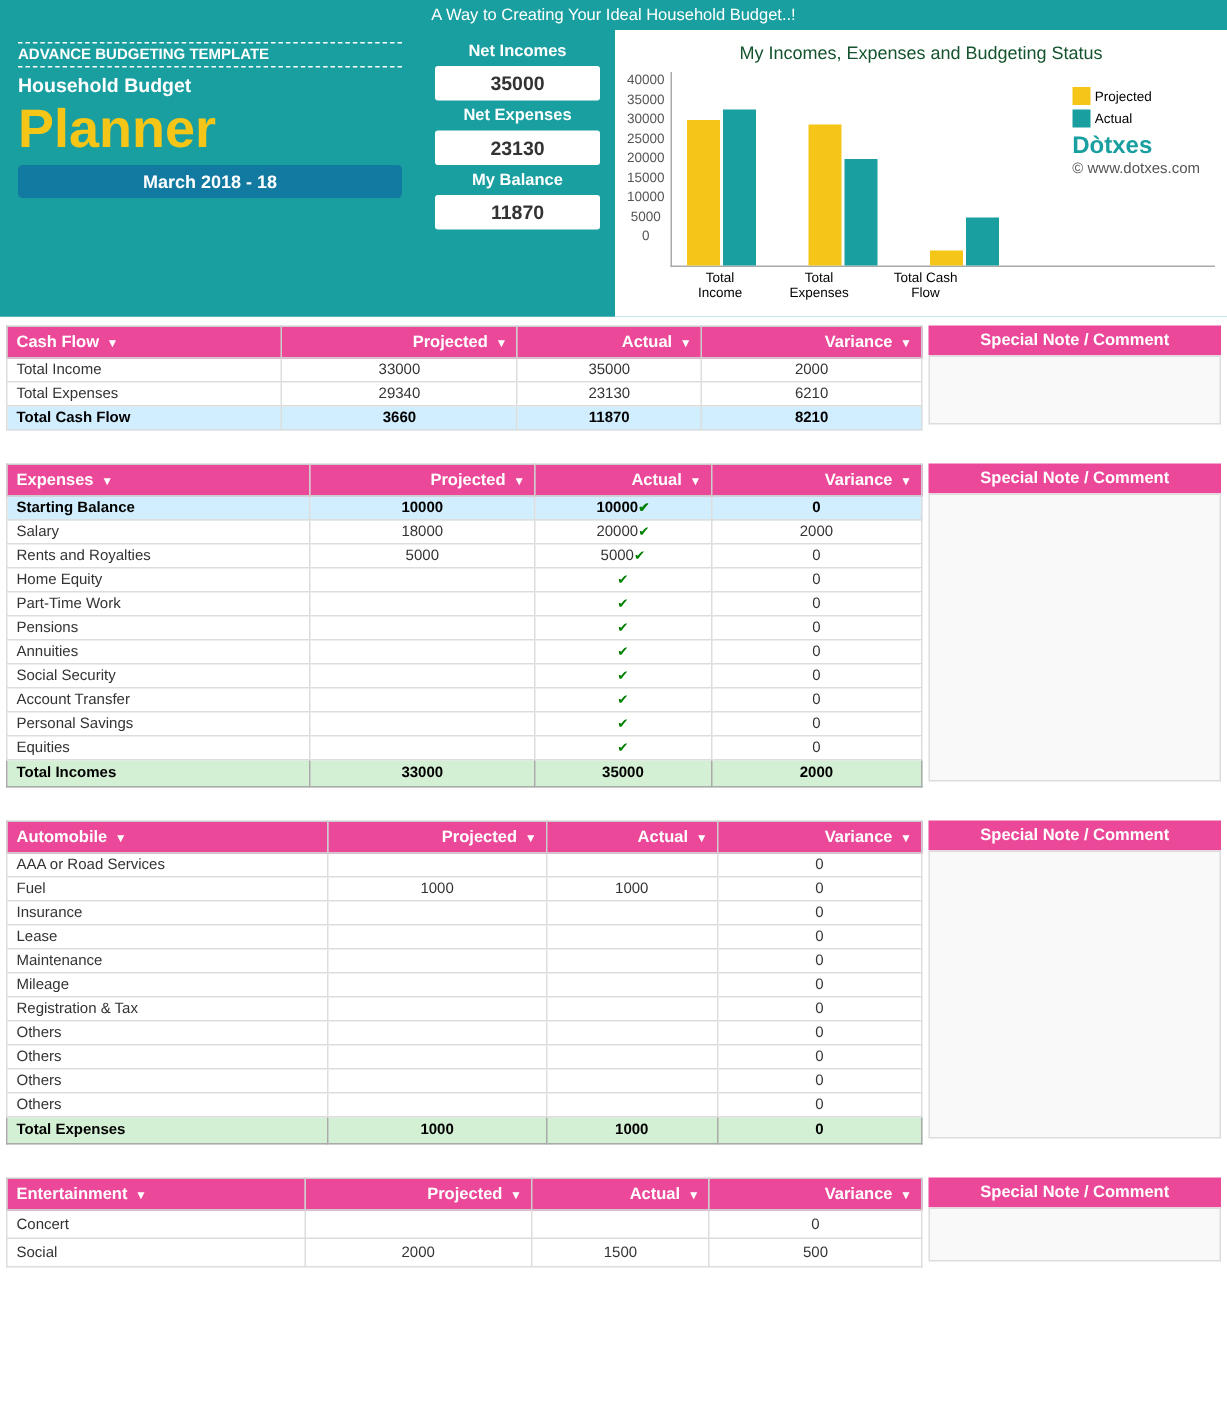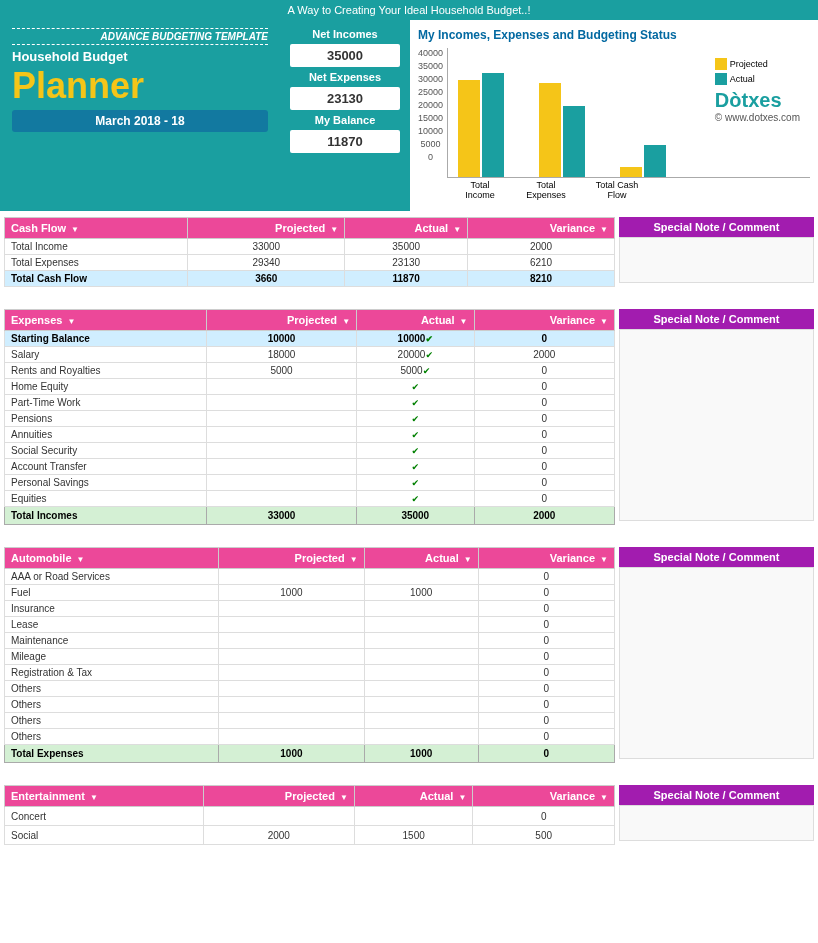--- a/index.html
+++ b/index.html
@@ -18,29 +18,28 @@
       display: flex;
       background: #1a9fa0;
     }
     .left-header {
       width: 280px;
       background: #1a9fa0;
       padding: 8px 12px;
       color: white;
     }
     .advance-label {
-      text-align: right;
+      text-align: left;
       font-size: 10px;
       font-weight: bold;
       color: white;
       border-top: 1px dashed white;
       border-bottom: 1px dashed white;
       padding: 2px 0;
       margin-bottom: 4px;
-      font-style: italic;
     }
     .planner-title {
       font-size: 13px;
       font-weight: bold;
       color: white;
       margin-bottom: 2px;
     }
     .planner-big {
       font-size: 36px;
       font-weight: bold;
@@ -84,23 +83,24 @@
       width: 110px;
       border-radius: 2px;
     }
     .right-header {
       flex: 1;
       background: white;
       padding: 8px;
       position: relative;
     }
     .chart-title {
+      text-align: center;
       font-size: 12px;
-      font-weight: bold;
-      color: #0369a1;
+      font-weight: normal;
+      color: #14532d;
       margin-bottom: 6px;
     }
     .chart-y-axis {
       display: flex;
       flex-direction: column;
       justify-content: space-between;
       height: 130px;
       margin-right: 4px;
       font-size: 9px;
       color: #555;
@@ -155,21 +155,21 @@
     .main-table {
       flex: 1;
       border-collapse: collapse;
       width: calc(100% - 200px);
     }
     .side-note {
       width: 195px;
       min-height: 60px;
     }
     .side-note-header {
-      background: #a21caf;
+      background: #ec4899;
       color: white;
       text-align: center;
       padding: 4px;
       font-size: 11px;
       font-weight: bold;
     }
     .side-note-body {
       border: 1px solid #ddd;
       height: calc(100% - 24px);
       background: #f9f9f9;
@@ -303,21 +303,21 @@
 
         <div class="chart-legend">
           <div class="legend-item">
             <div class="legend-color" style="background:#f5c518;"></div>
             <span>Projected</span>
           </div>
           <div class="legend-item">
             <div class="legend-color" style="background:#1a9fa0;"></div>
             <span>Actual</span>
           </div>
-          <div style="font-size:20px; font-weight:bold; color:#1a9fa0; margin-top:4px;">Dòtxes</div>
+          <div style="font-size:16px; font-weight:bold; color:#1a9fa0; margin-top:4px;">Dòtxes</div>
           <div style="font-size:10px; color:#555;">© www.dotxes.com</div>
         </div>
       </div>
     </div>
   </div>
 </div>
 
 <div class="section-container">
   <div class="table-wrapper">
     <table class="main-table">

